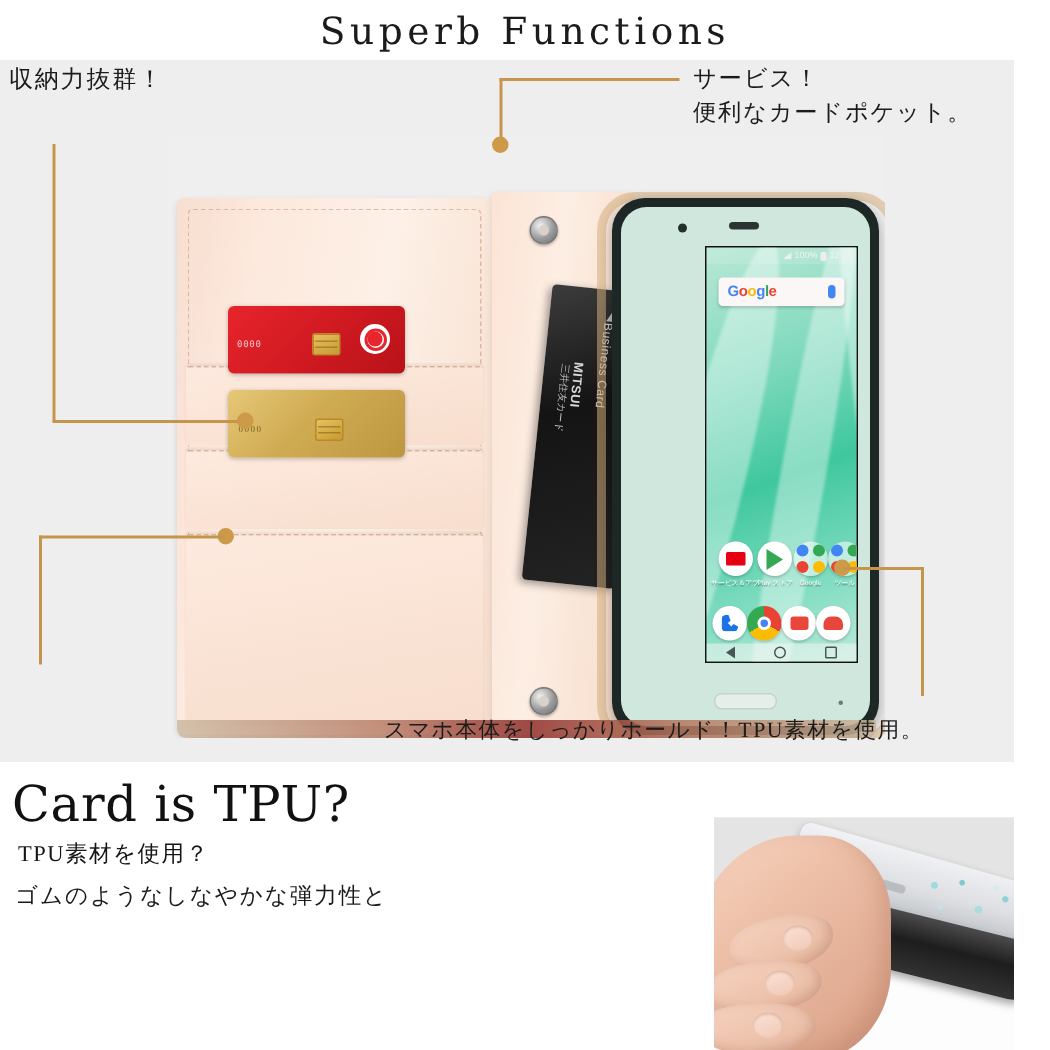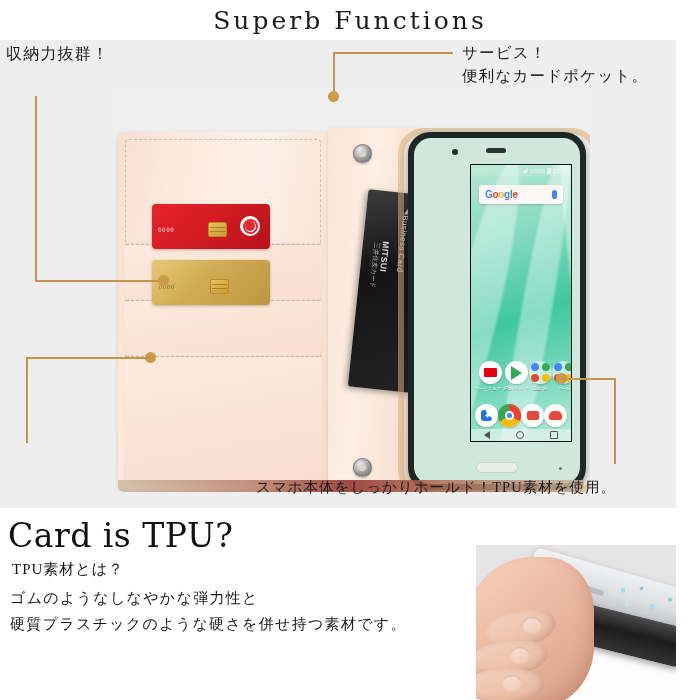--- a/index.html
+++ b/index.html
@@ -503,24 +503,23 @@
     <span class="ln">便利なカードポケット。</span>
   </div>
 
 
   <div class="callout c-br">
     <span class="ln">スマホ本体をしっかりホールド！TPU素材を使用。</span>
   </div>
 
   <div class="tpu">
     <h1>Card is TPU?</h1>
-    <div class="sub">TPU素材とは？</div>
+    <div class="sub">TPU素材を使用？</div>
     <div class="body">
       <span class="ln">ゴムのようなしなやかな弾力性と</span>
-      <span class="ln">硬質プラスチックのような硬さを併せ持つ素材です。</span>
     </div>
 
     <div class="inset">
       <div class="bg-top"></div>
       <div class="bg-bot"></div>
       <div class="phone-side">
         <div class="btn"></div>
         <div class="glitter"></div>
       </div>
       <div class="black-case"></div>

